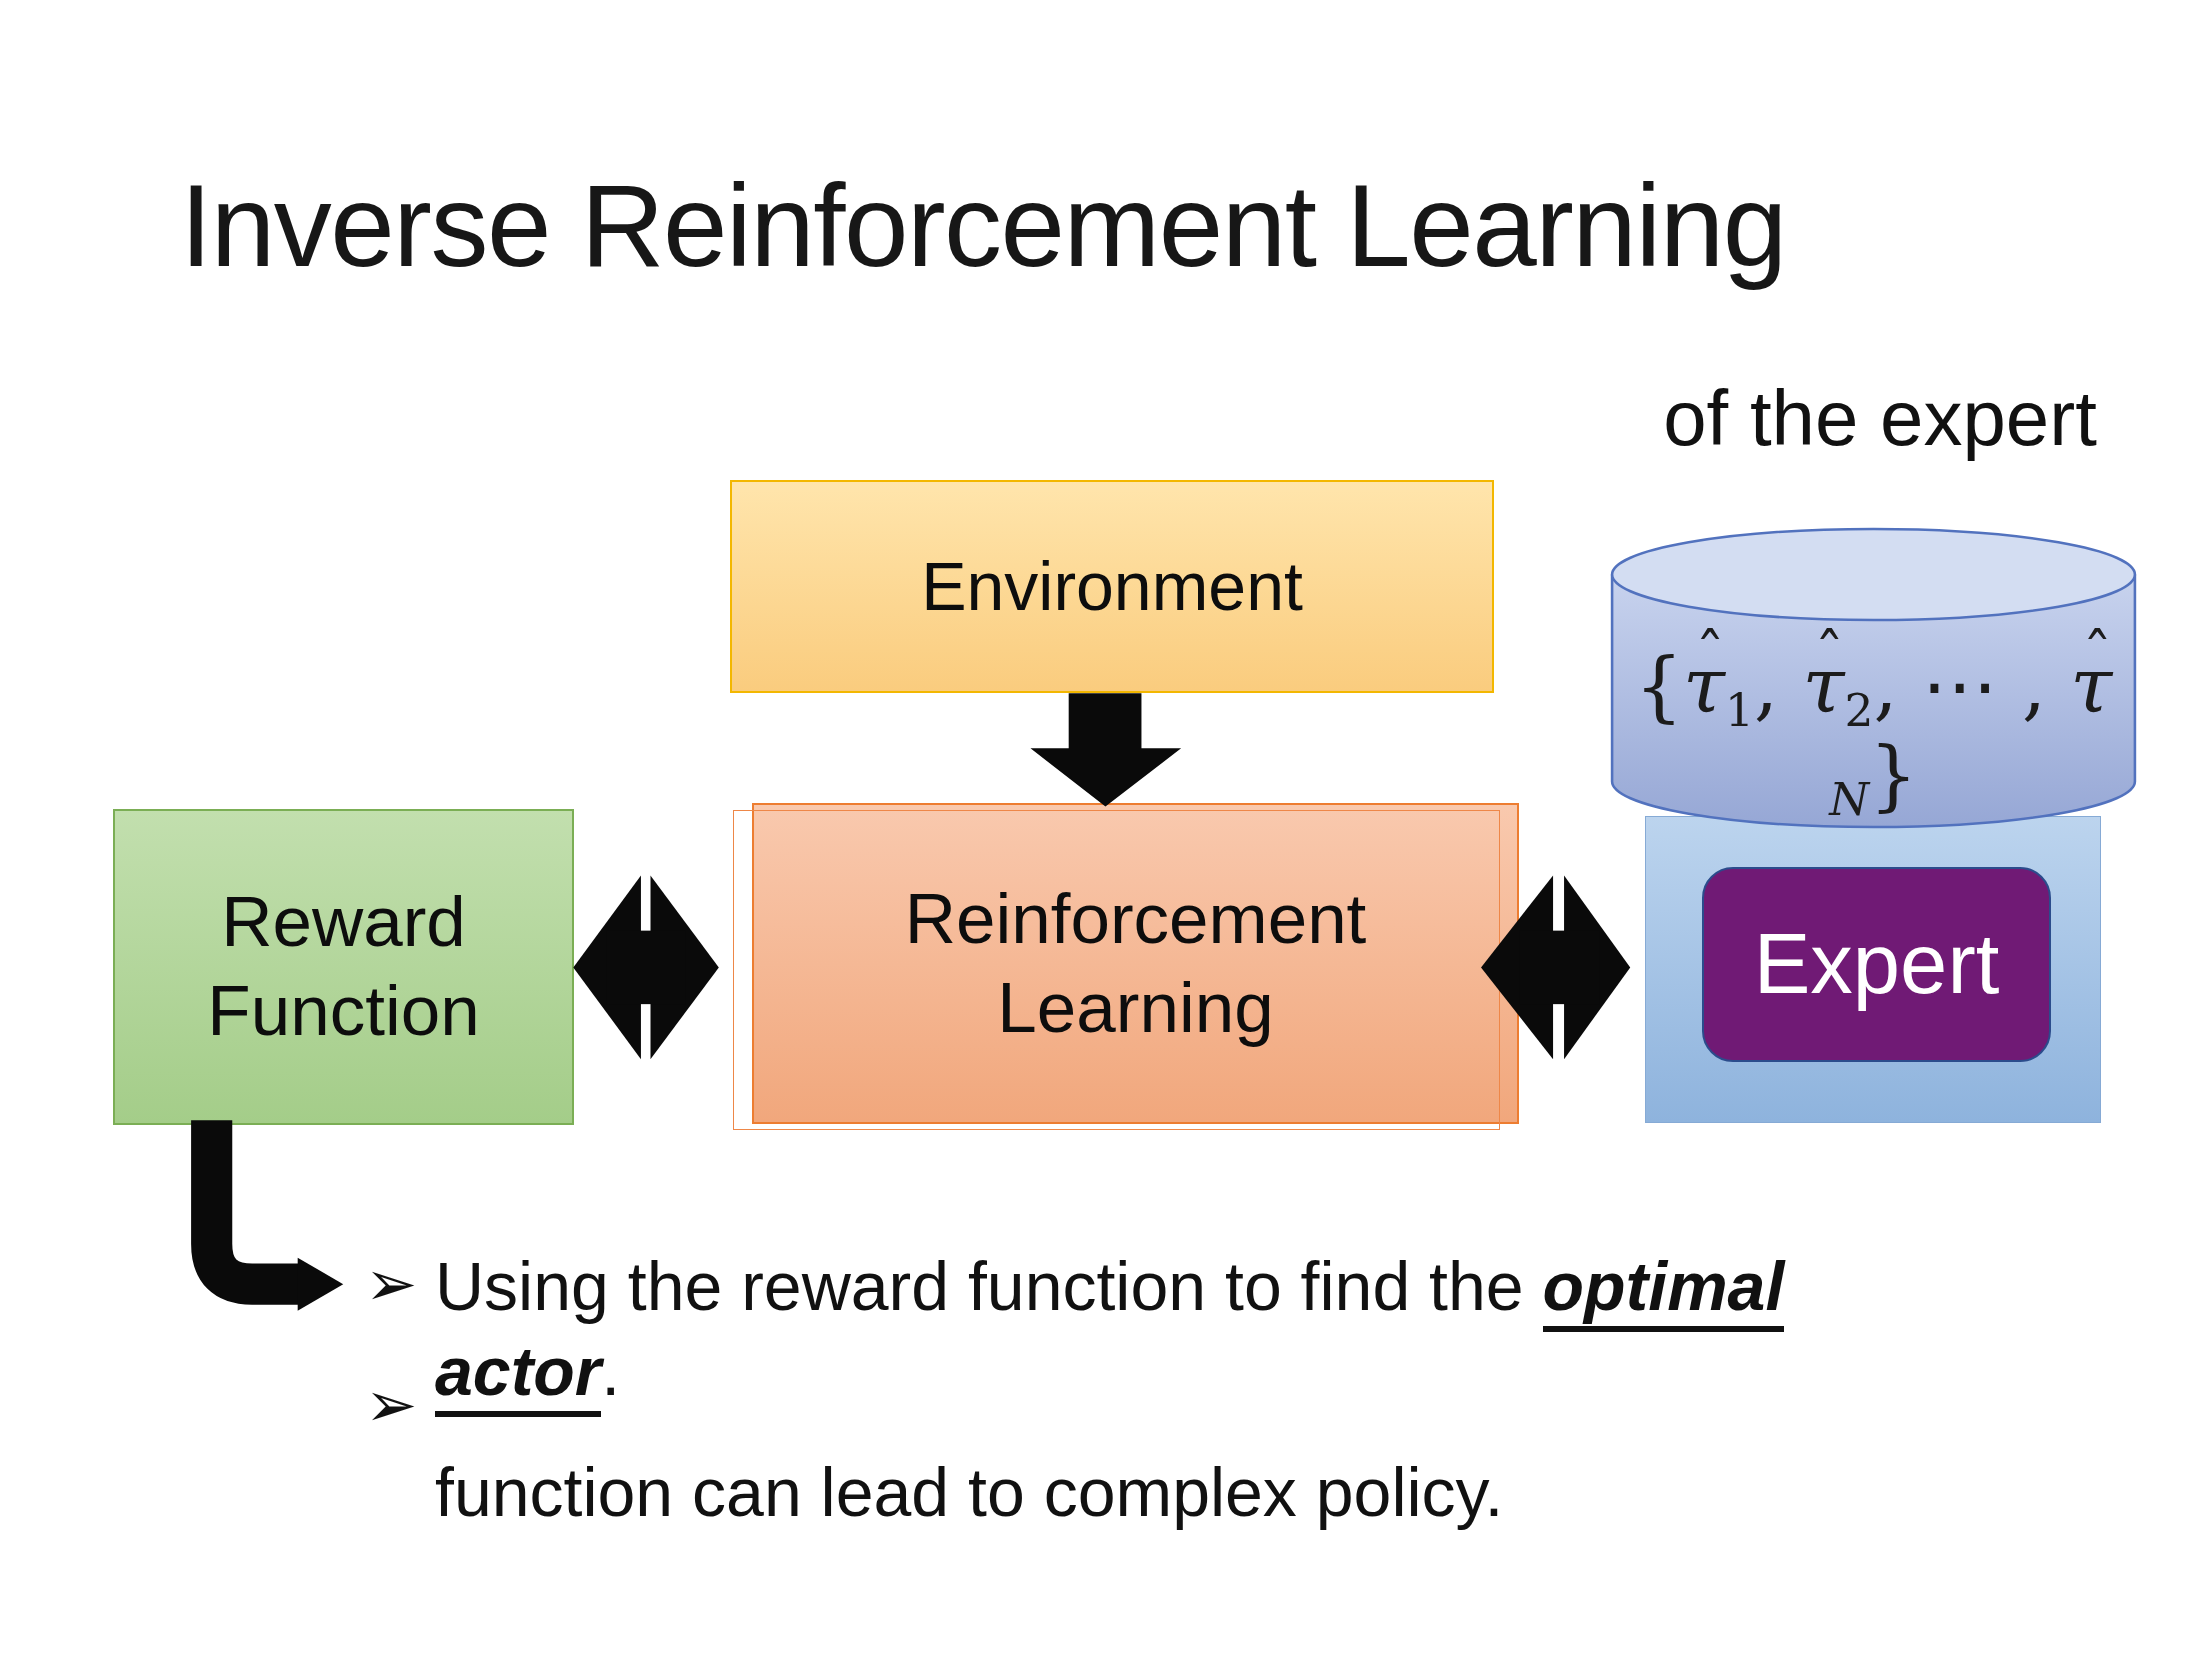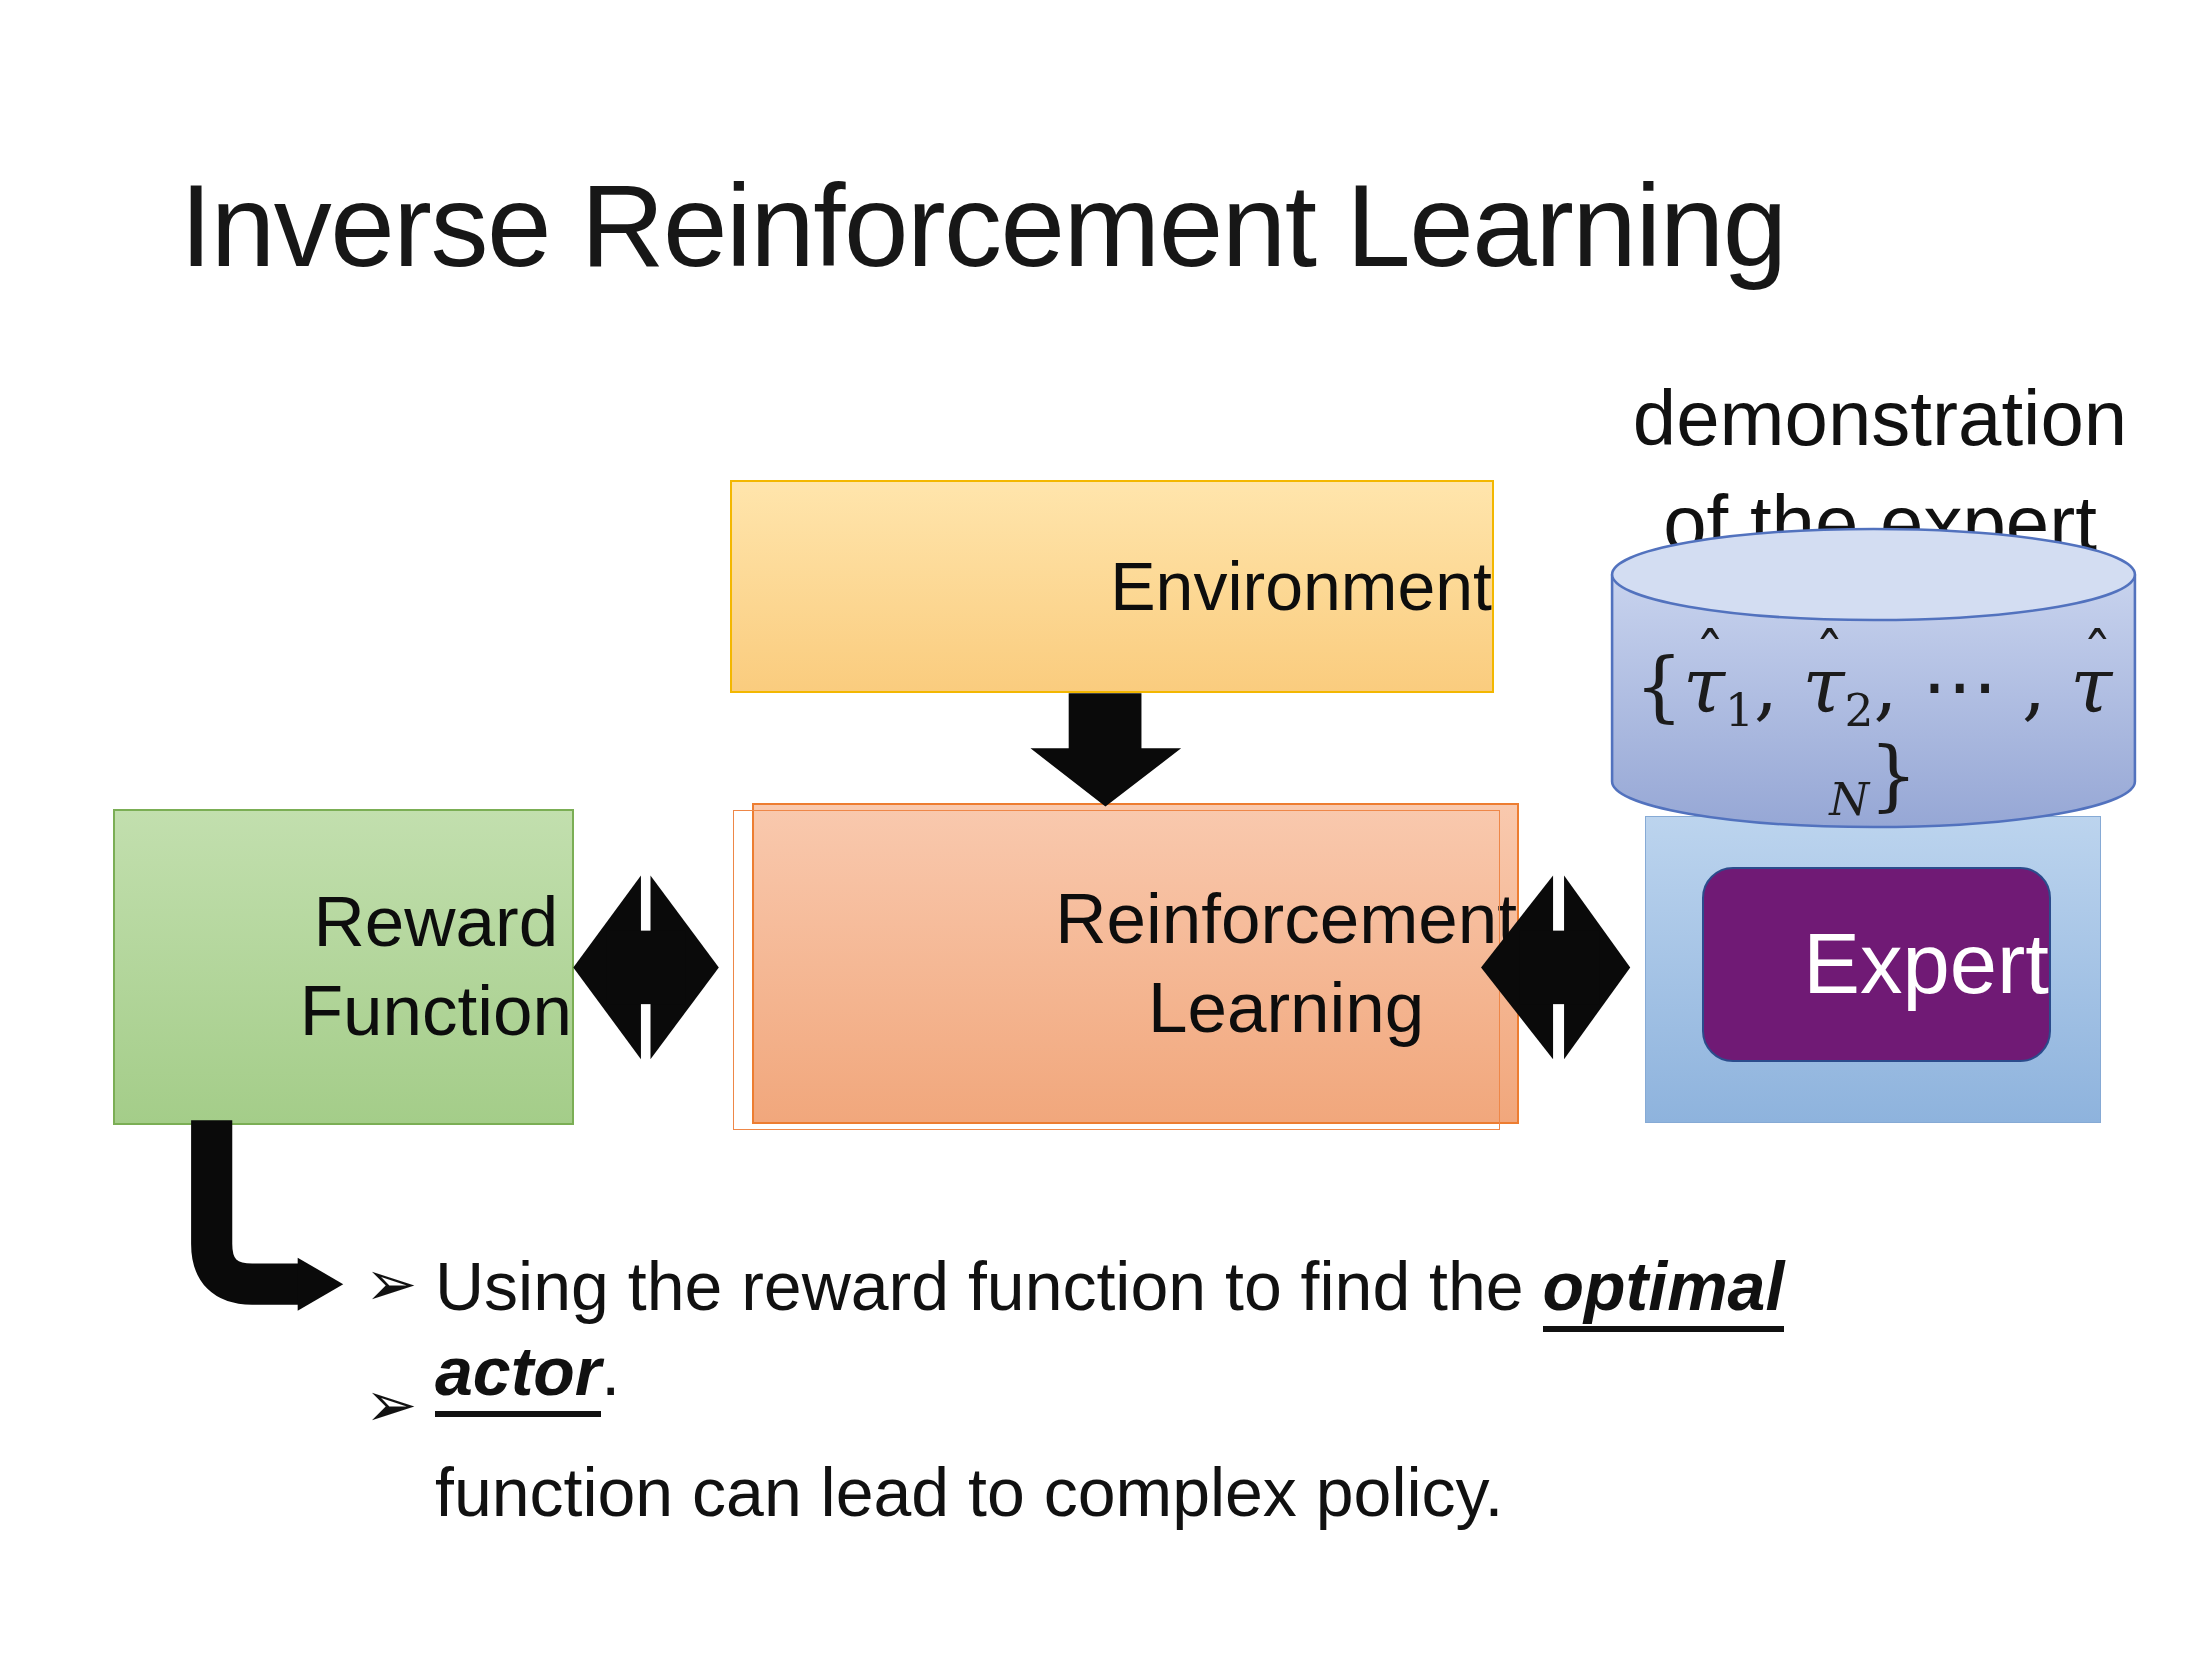--- a/index.html
+++ b/index.html
@@ -6,21 +6,21 @@
   body{width:2205px;height:1654px;overflow:hidden;
        font-family:"Liberation Sans","DejaVu Sans",sans-serif;color:#111;}
   .stage{position:relative;width:2205px;height:1654px;background:#ffffff;}
 
   .title{position:absolute;left:180px;top:157px;font-size:116px;letter-spacing:-1.5px;
          line-height:1.2;color:#171717;white-space:nowrap;}
 
   .demo-label{position:absolute;left:1586px;top:366px;width:588px;text-align:center;
               font-size:78px;line-height:1.34;color:#111;}
 
-  .box{position:absolute;display:flex;align-items:center;justify-content:flex-end;
+  .box{position:absolute;display:flex;align-items:center;justify-content:center;
        text-align:center;color:#0d0d0d;}
   .box .lbl{line-height:1.25;}
 
   .env{left:730px;top:480px;width:764px;height:213px;font-size:68px;
        background:linear-gradient(180deg,#FFE5AC 0%,#FACC7E 100%);
        border:2.2px solid #F3B700;box-sizing:border-box;}
 
   .rl{left:728px;top:803px;width:767px;height:321px;font-size:71px;
       background:linear-gradient(180deg,#F9C9AE 0%,#F1A77C 100%);
       border:2.2px solid #ED7D31;box-sizing:border-box;z-index:2;margin-left:24px;}
@@ -63,21 +63,20 @@
   .b2{left:365px;top:1365px;}
 </style>
 </head>
 <body>
 
 <div class="stage">
 
   <div class="title">Inverse Reinforcement Learning</div>
 
   <div class="demo-label">
-    <div>demonstration</div>
     <div>of the expert</div>
   </div>
 
   <div class="box env">
     <span class="lbl">Environment</span>
   </div>
 
   <div class="box reward">
     <span class="lbl">
       <span>Reward</span><br>

